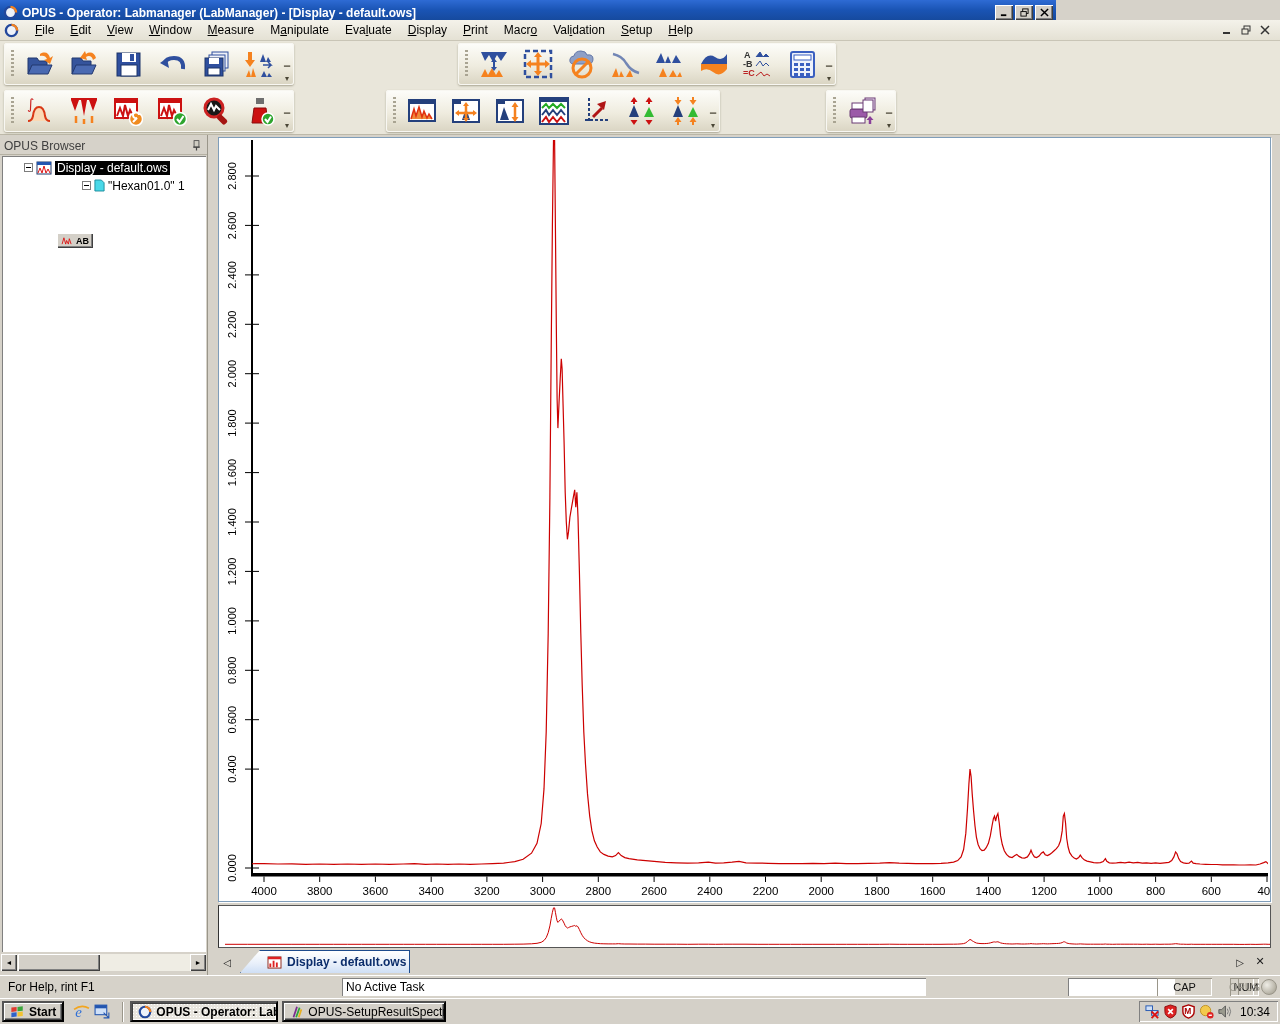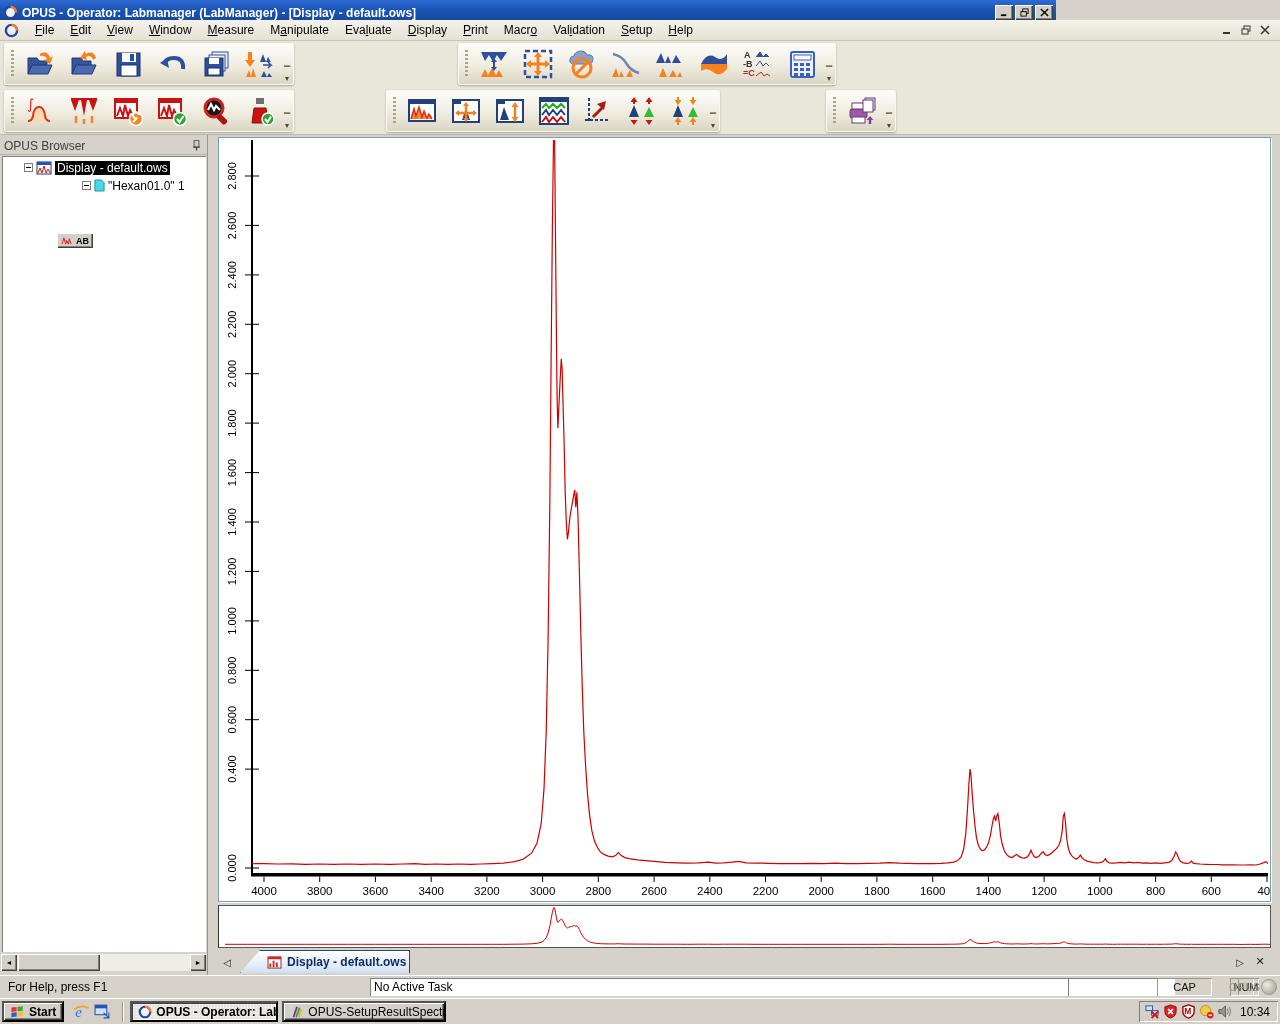--- a/index.html
+++ b/index.html
@@ -89,21 +89,21 @@
   .tab-active svg { width:15px; height:13px; }
   .tab-close { position:absolute; right:8px; top:4px; width:14px; height:14px; font-size:11px; color:#222;
     display:flex; align-items:center; justify-content:center; }
 
   
   .statusbar { position:absolute; left:0; top:975px; width:1280px; height:23px; background:#d6d2c9;
     border-top:1px solid #fff; display:flex; align-items:center; font-size:12px; }
   .sb-help { padding-left:8px; }
   .sb-field { height:18px; background:#fff; box-shadow:inset 1px 1px 0 #808080, inset -1px -1px 0 #fff;
     display:flex; align-items:center; padding:0 4px; position:absolute; top:2px; }
-  .sb-task { left:370px; width:715px; }
+  .sb-task { left:342px; width:584px; }
   .sb-empty { left:1068px; width:107px; }
   .sb-ind { position:absolute; top:2px; height:18px; box-shadow:inset 1px 1px 0 #9a968a, inset -1px -1px 0 #fff;
     display:flex; align-items:center; justify-content:center; font-size:11px; }
   .sphere { position:absolute; right:3px; top:3px; width:16px; height:16px; border-radius:50%;
     background:radial-gradient(circle at 5px 5px,#efede6,#b5b1a4 70%,#8e8a7d); border:1px solid #9a968a; }
 
   
   .taskbar { position:absolute; left:0; top:998px; width:1280px; height:26px; background:#d4d0c8;
     border-top:1px solid #fff; display:flex; align-items:center; padding:0 2px; }
   .start-btn { height:21px; display:flex; align-items:center; gap:4px; padding:0 6px; background:#d4d0c8;
@@ -669,21 +669,21 @@
           </svg>
         </span>
       <span>Display - default.ows</span>
     </div>
     <span class="tab-scroll" style="right:28px;">▷</span>
     <span class="tab-close">✕</span>
   </div>
 </div>
 
 <div class="statusbar">
-  <span class="sb-help">For Help, press F1</span>
+  <span class="sb-help">For Help, rint F1</span>
   <span class="sb-field sb-task">No Active Task</span>
   <span class="sb-field sb-empty"></span>
   <span id="status-indicators">
       <span class="sb-ind" style="left: 1157px; width: 55px; color: rgb(17, 17, 17);">CAP</span>
       <span class="sb-ind" style="left: 1238px; width: 16px; color: rgb(17, 17, 17);">NUM</span>
       <span class="sb-ind" style="left: 1230px; width: 29px; color: rgb(154, 151, 140);">OPUS</span>
     </span>
   <span class="sphere"></span>
 </div>
 

